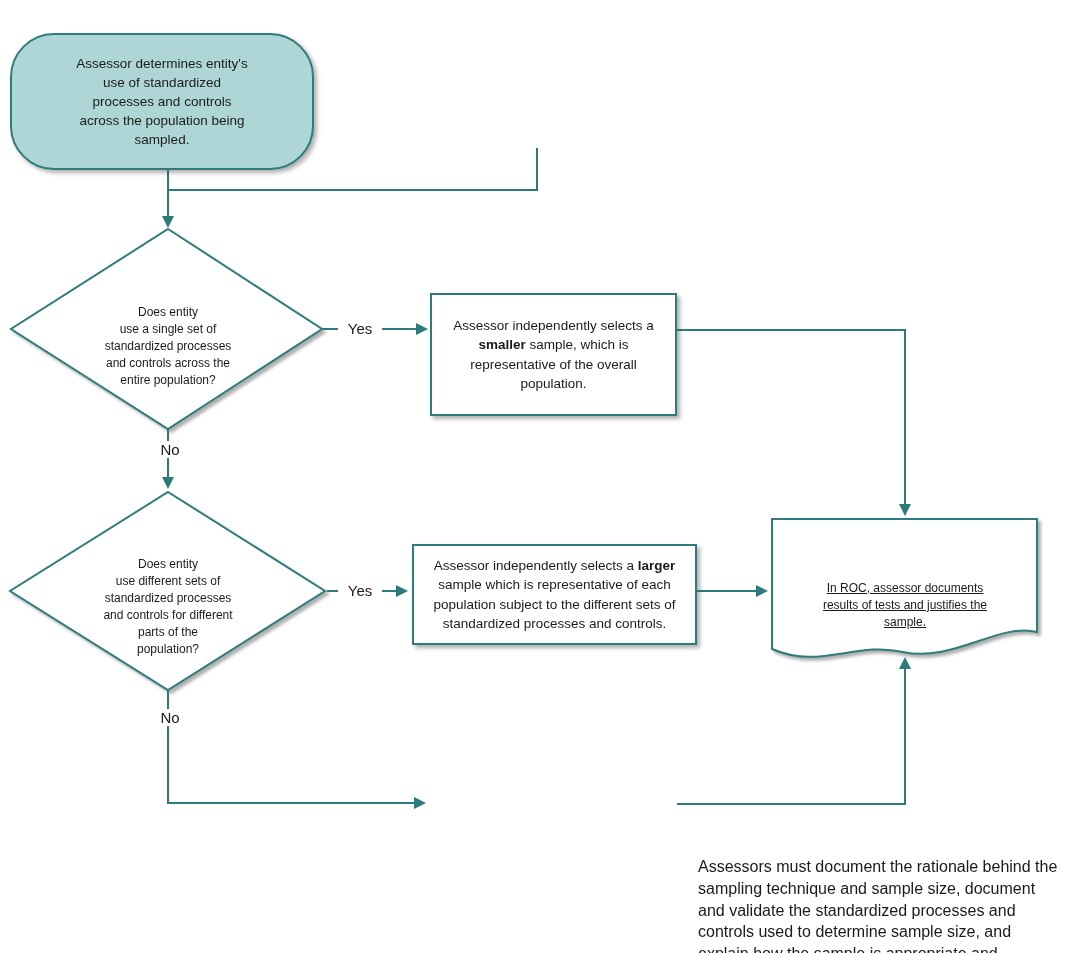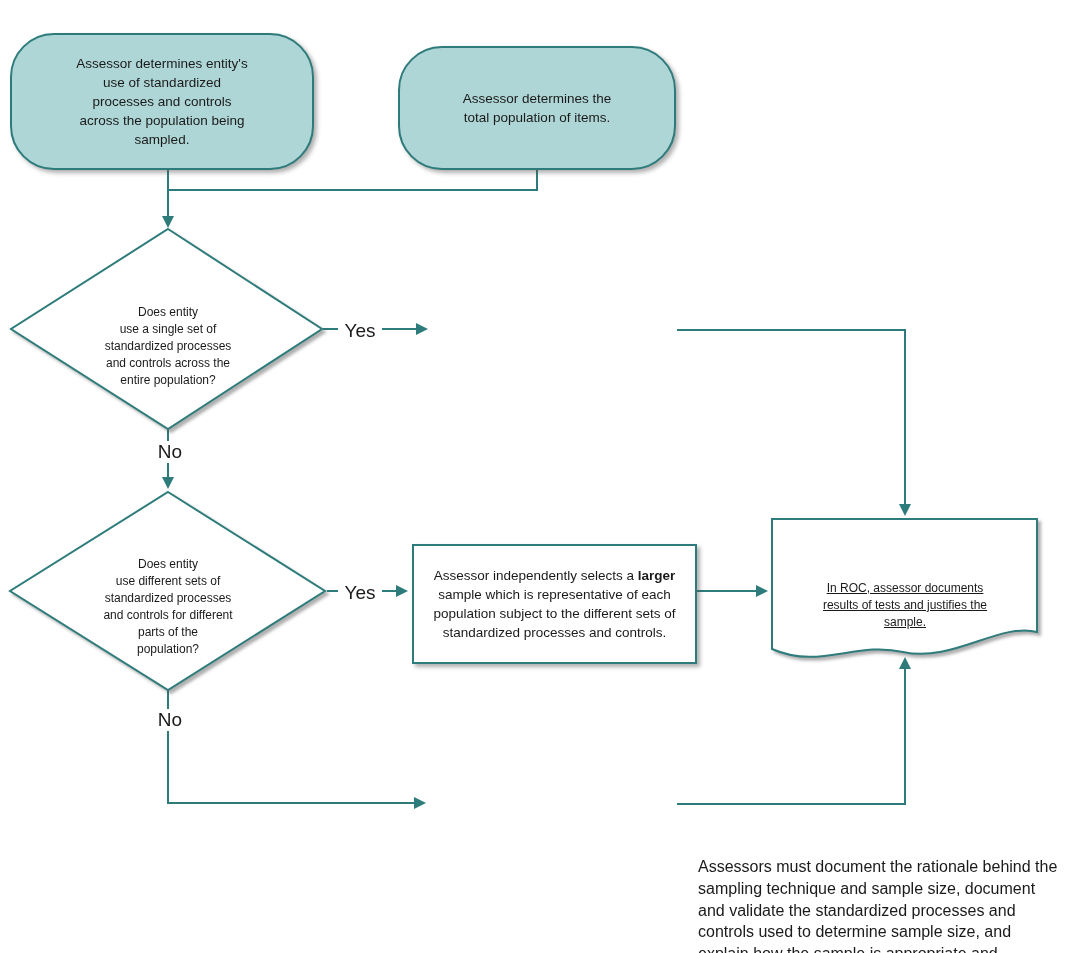--- a/index.html
+++ b/index.html
@@ -42,21 +42,21 @@
   .floating-text{
     position:absolute;
     text-align:center;
     font-size:12px;
     line-height:1.42;
     white-space:pre-line;
   }
   .edge-label{
     position:absolute;
     background:#ffffff;
-    font-size:19px;
+    font-size:15px;
     text-align:center;
     padding:0 3px;
     z-index:3;
   }
   .note{
     position:absolute;
     left:698px;
     top:832px;
     width:372px;
     font-size:16px;
@@ -100,40 +100,39 @@
   <div class="layer shapes">
 
     <div class="shape terminator" style="left:10px; top:9px; width:304px; height:137px;">
       <span>Assessor determines entity's
 use of standardized
 processes and controls
 across the population being
 sampled.</span>
     </div>
 
-    <div class="shape terminator" style="left:398px; top:22px; width:278px; height:124px;">
-      <span>Assessor determines the
-total population of items.</span>
-    </div>
 
     <div class="floating-text" style="left:58px; top:280px; width:220px;">Does entity
 use a single set of
 standardized processes
 and controls across the
 entire population?</div>
 
+    <div class="shape process" style="left:430px; top:269px; width:247px; height:123px;">
+      <span><span>Assessor independently selects a </span><b>smaller</b><span> sample, which is representative of the overall population.</span></span>
+    </div>
 
     <div class="floating-text" style="left:58px; top:532px; width:220px;">Does entity
 use different sets of
 standardized processes
 and controls for different
 parts of the
 population?</div>
 
-    <div class="shape process" style="left:412px; top:520px; width:285px; height:120px;">
+    <div class="shape process" style="left:412px; top:520px; width:285px; height:101px;">
       <span><span>Assessor independently selects a </span><b>larger</b><span> sample which is representative of each population subject to the different sets of standardized processes and controls.</span></span>
     </div>
 
     <div class="shape process" style="left:430px; top:743px; width:247px; height:124px; background:transparent; border:none; box-shadow:none;">
     </div>
 
 
     <div class="floating-text" style="left:785px; top:556px; width:240px;text-decoration:underline;">In ROC, assessor documents
 results of tests and justifies the
 sample.</div>

